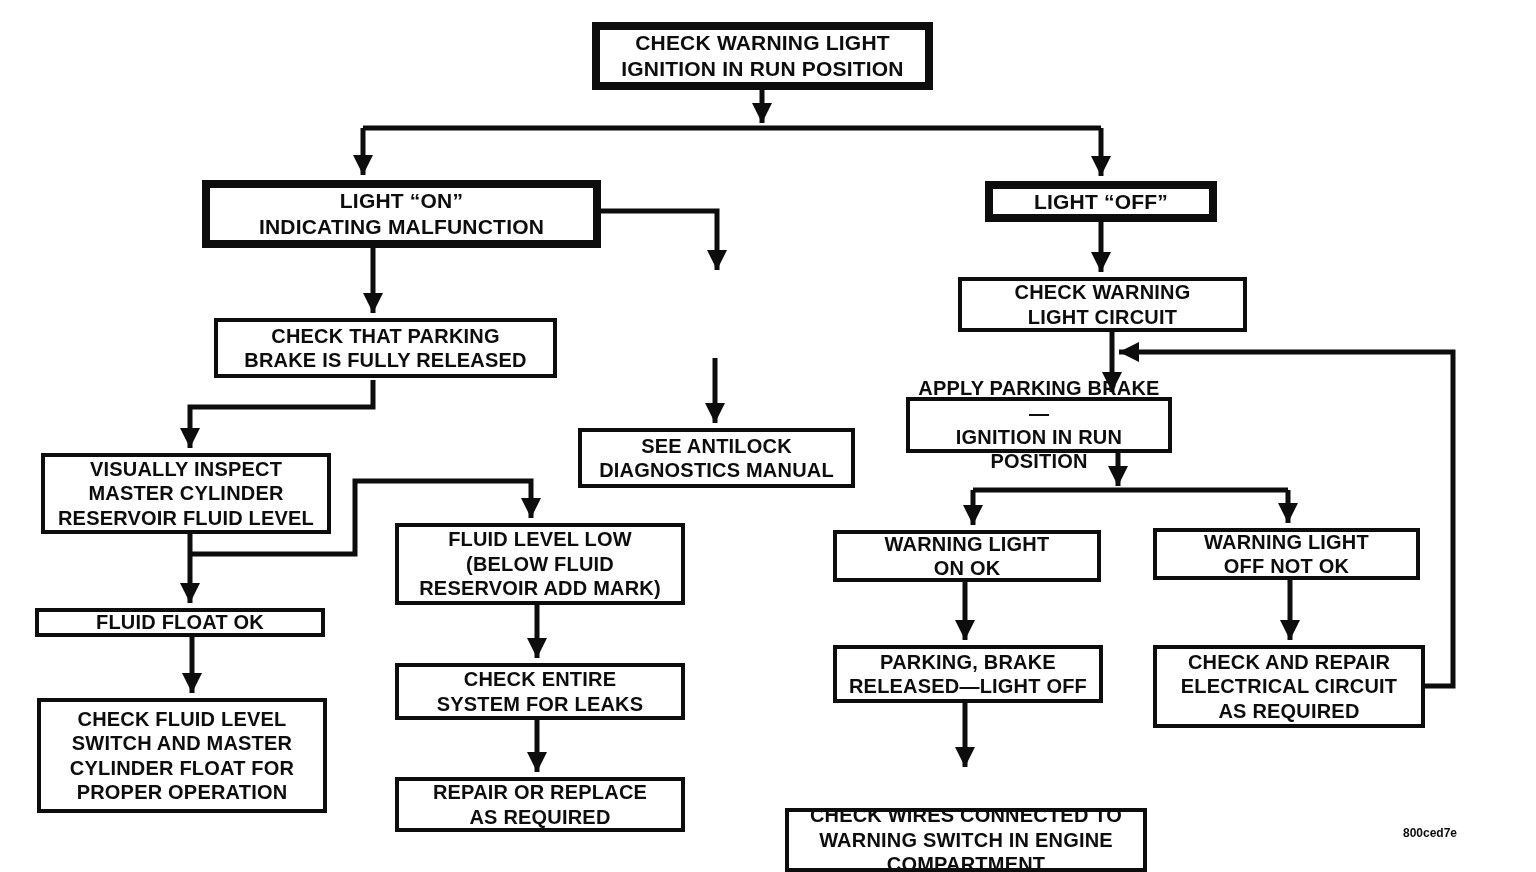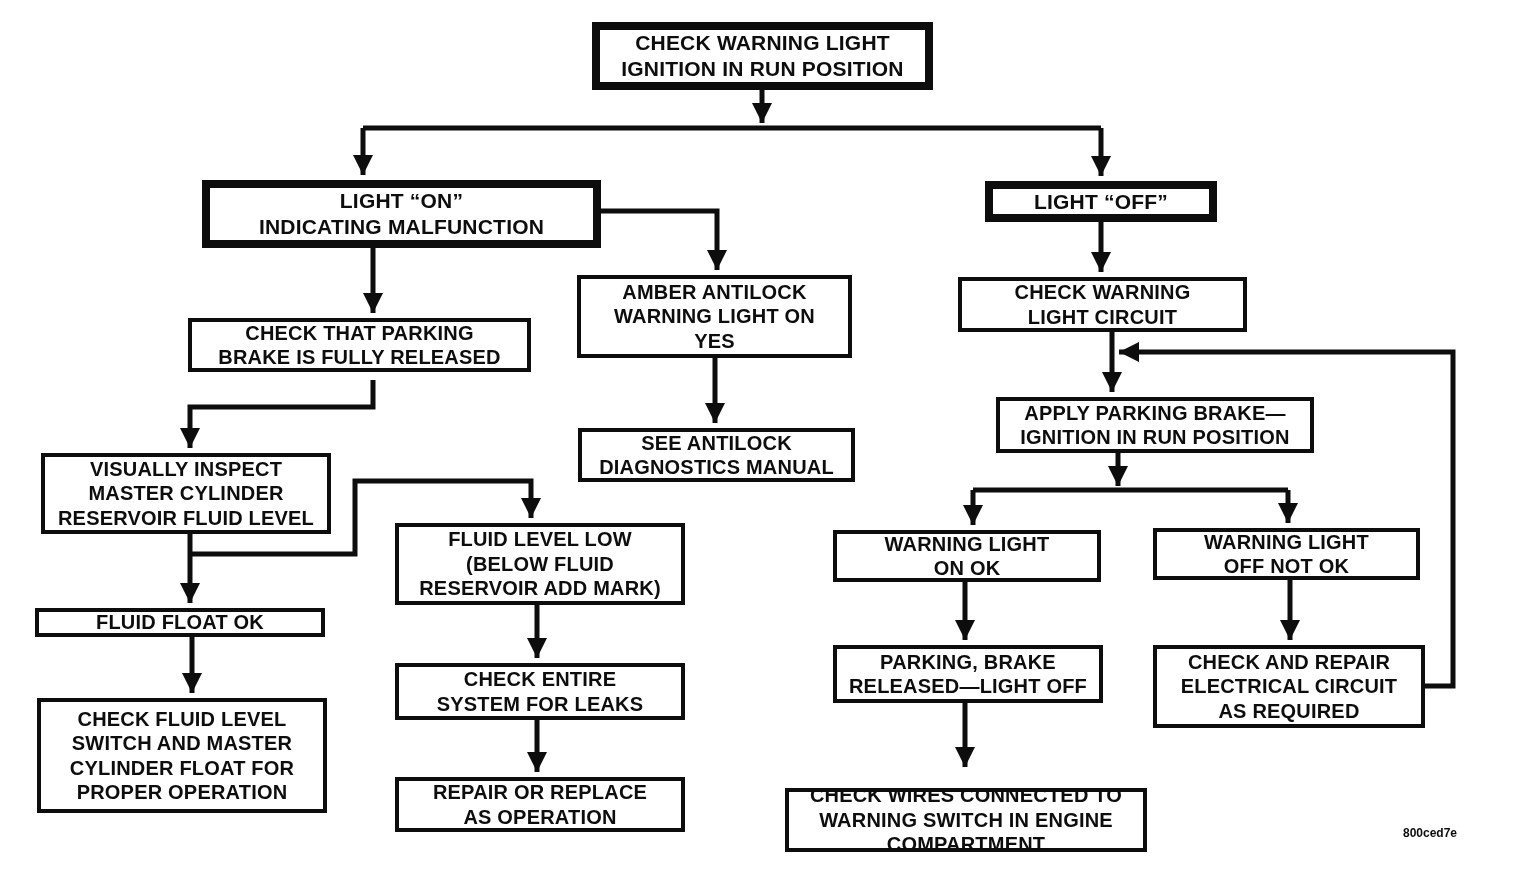--- a/index.html
+++ b/index.html
@@ -77,28 +77,25 @@
   </svg>
 
   <div class="node bold" style="left:592px;top:22px;width:341px;height:68px">CHECK WARNING LIGHT
 IGNITION IN RUN POSITION</div>
 
   <div class="node bold" style="left:202px;top:180px;width:399px;height:68px">LIGHT “ON”
 INDICATING MALFUNCTION</div>
 
   <div class="node bold" style="left:985px;top:181px;width:232px;height:41px">LIGHT “OFF”</div>
 
-  <div class="node" style="left:188px;top:318px;width:343px;height:54px">CHECK THAT PARKING
+  <div class="node" style="left:214px;top:318px;width:343px;height:60px">CHECK THAT PARKING
 BRAKE IS FULLY RELEASED</div>
 
-  <div class="node" style="left:577px;top:275px;width:275px;height:83px">AMBER ANTILOCK
-WARNING LIGHT ON
-YES</div>
 
-  <div class="node" style="left:578px;top:428px;width:277px;height:54px">SEE ANTILOCK
+  <div class="node" style="left:578px;top:428px;width:277px;height:60px">SEE ANTILOCK
 DIAGNOSTICS MANUAL</div>
 
   <div class="node" style="left:41px;top:453px;width:290px;height:81px">VISUALLY INSPECT
 MASTER CYLINDER
 RESERVOIR FLUID LEVEL</div>
 
   <div class="node" style="left:35px;top:608px;width:290px;height:29px;line-height:1.05">FLUID FLOAT OK</div>
 
   <div class="node" style="left:37px;top:698px;width:290px;height:115px">CHECK FLUID LEVEL
 SWITCH AND MASTER
@@ -106,40 +103,40 @@
 PROPER OPERATION</div>
 
   <div class="node" style="left:395px;top:523px;width:290px;height:82px">FLUID LEVEL LOW
 (BELOW FLUID
 RESERVOIR ADD MARK)</div>
 
   <div class="node" style="left:395px;top:663px;width:290px;height:57px">CHECK ENTIRE
 SYSTEM FOR LEAKS</div>
 
   <div class="node" style="left:395px;top:777px;width:290px;height:55px">REPAIR OR REPLACE
-AS OPERATION</div>
+AS REQUIRED</div>
 
   <div class="node" style="left:958px;top:277px;width:289px;height:55px">CHECK WARNING
 LIGHT CIRCUIT</div>
 
-  <div class="node" style="left:996px;top:397px;width:318px;height:56px">APPLY PARKING BRAKE—
+  <div class="node" style="left:906px;top:397px;width:266px;height:56px">APPLY PARKING BRAKE—
 IGNITION IN RUN POSITION</div>
 
   <div class="node" style="left:833px;top:530px;width:268px;height:52px">WARNING LIGHT
 ON OK</div>
 
   <div class="node" style="left:1153px;top:528px;width:267px;height:52px">WARNING LIGHT
 OFF NOT OK</div>
 
   <div class="node" style="left:833px;top:645px;width:270px;height:58px">PARKING, BRAKE
 RELEASED—LIGHT OFF</div>
 
   <div class="node" style="left:1153px;top:645px;width:272px;height:83px">CHECK AND REPAIR
 ELECTRICAL CIRCUIT
 AS REQUIRED</div>
 
-  <div class="node" style="left:785px;top:788px;width:362px;height:64px">CHECK WIRES CONNECTED TO
+  <div class="node" style="left:785px;top:808px;width:362px;height:64px">CHECK WIRES CONNECTED TO
 WARNING SWITCH IN ENGINE
 COMPARTMENT</div>
 
   <div class="figcode" style="left:1403px;top:826px">800ced7e</div>
 
 </div>
 
 </body></html>

